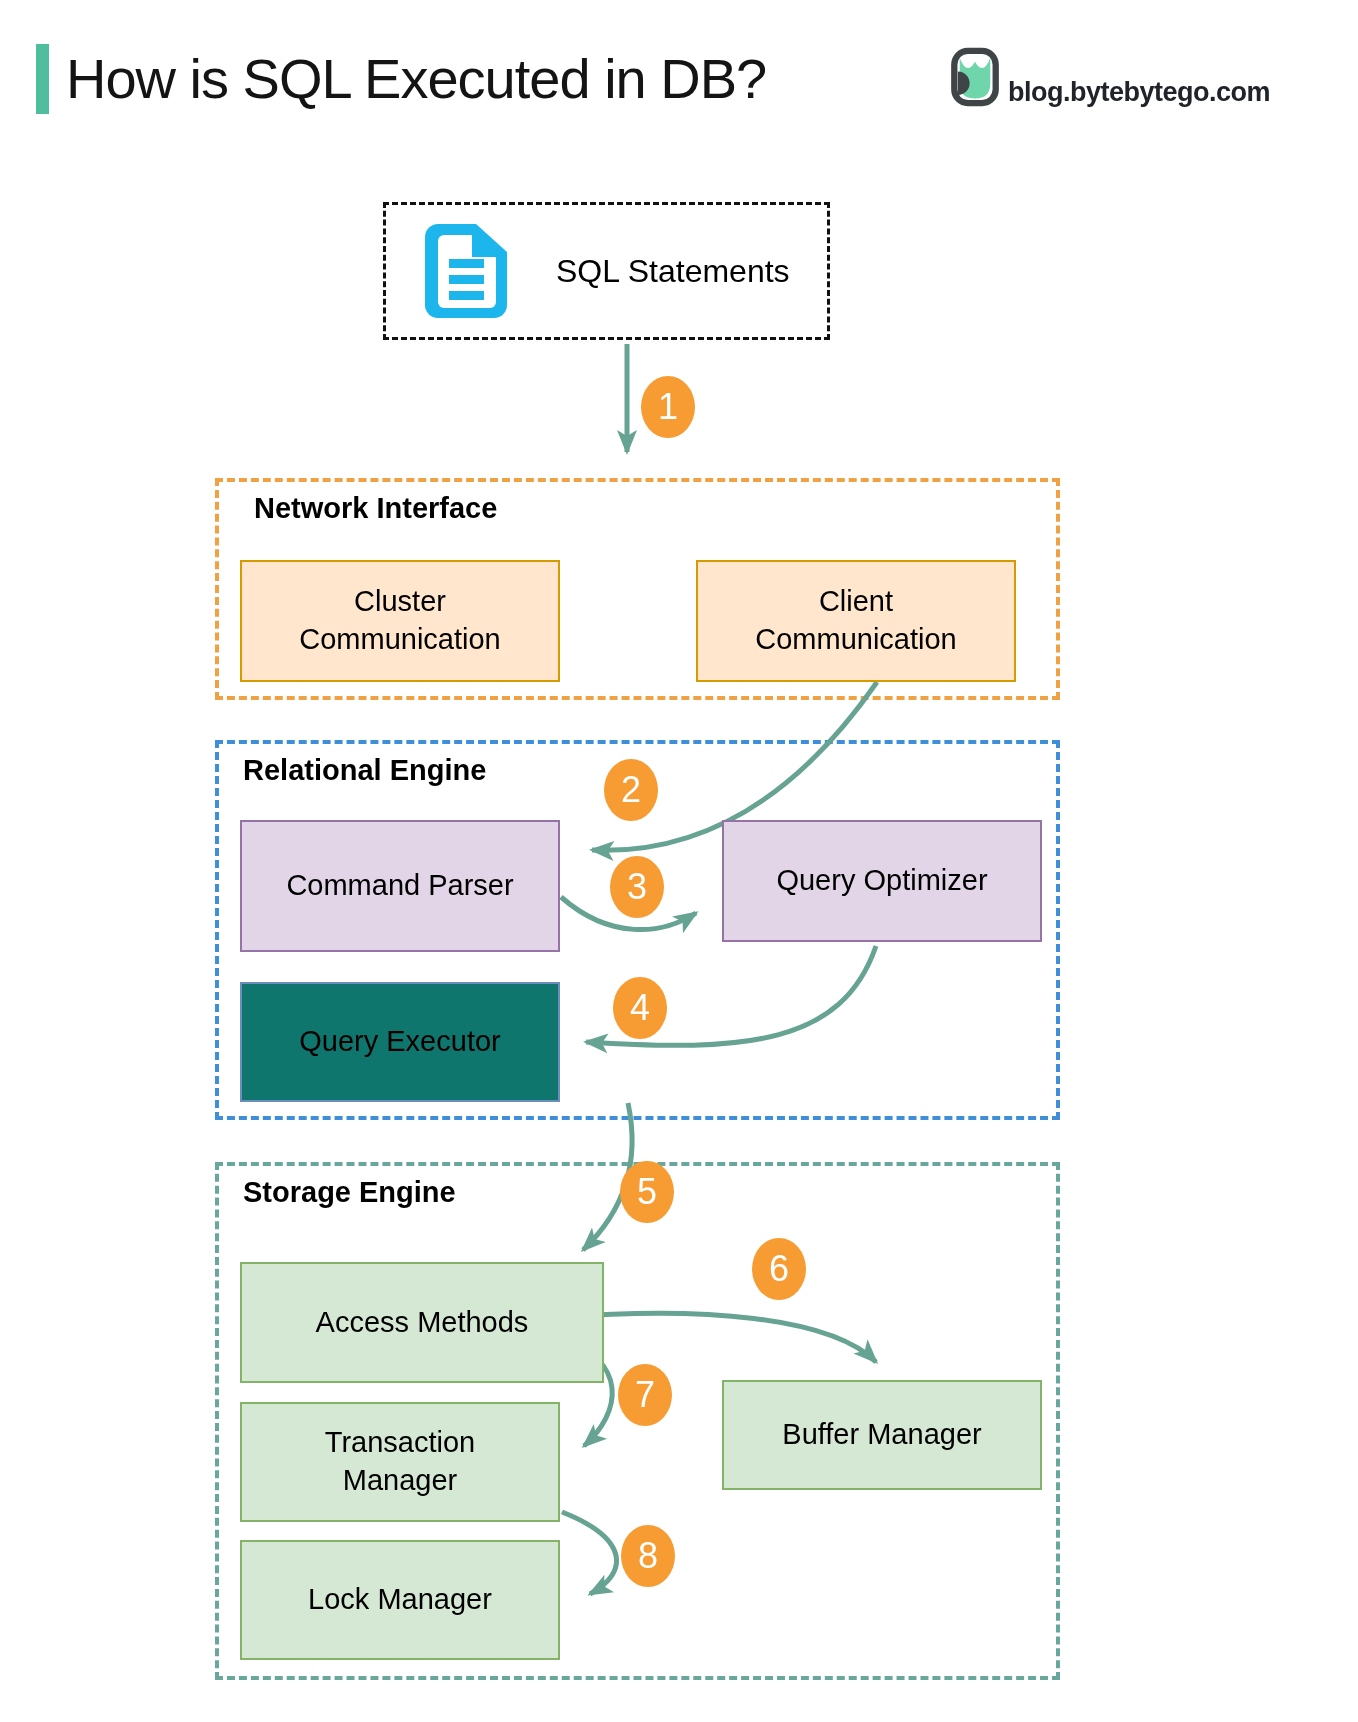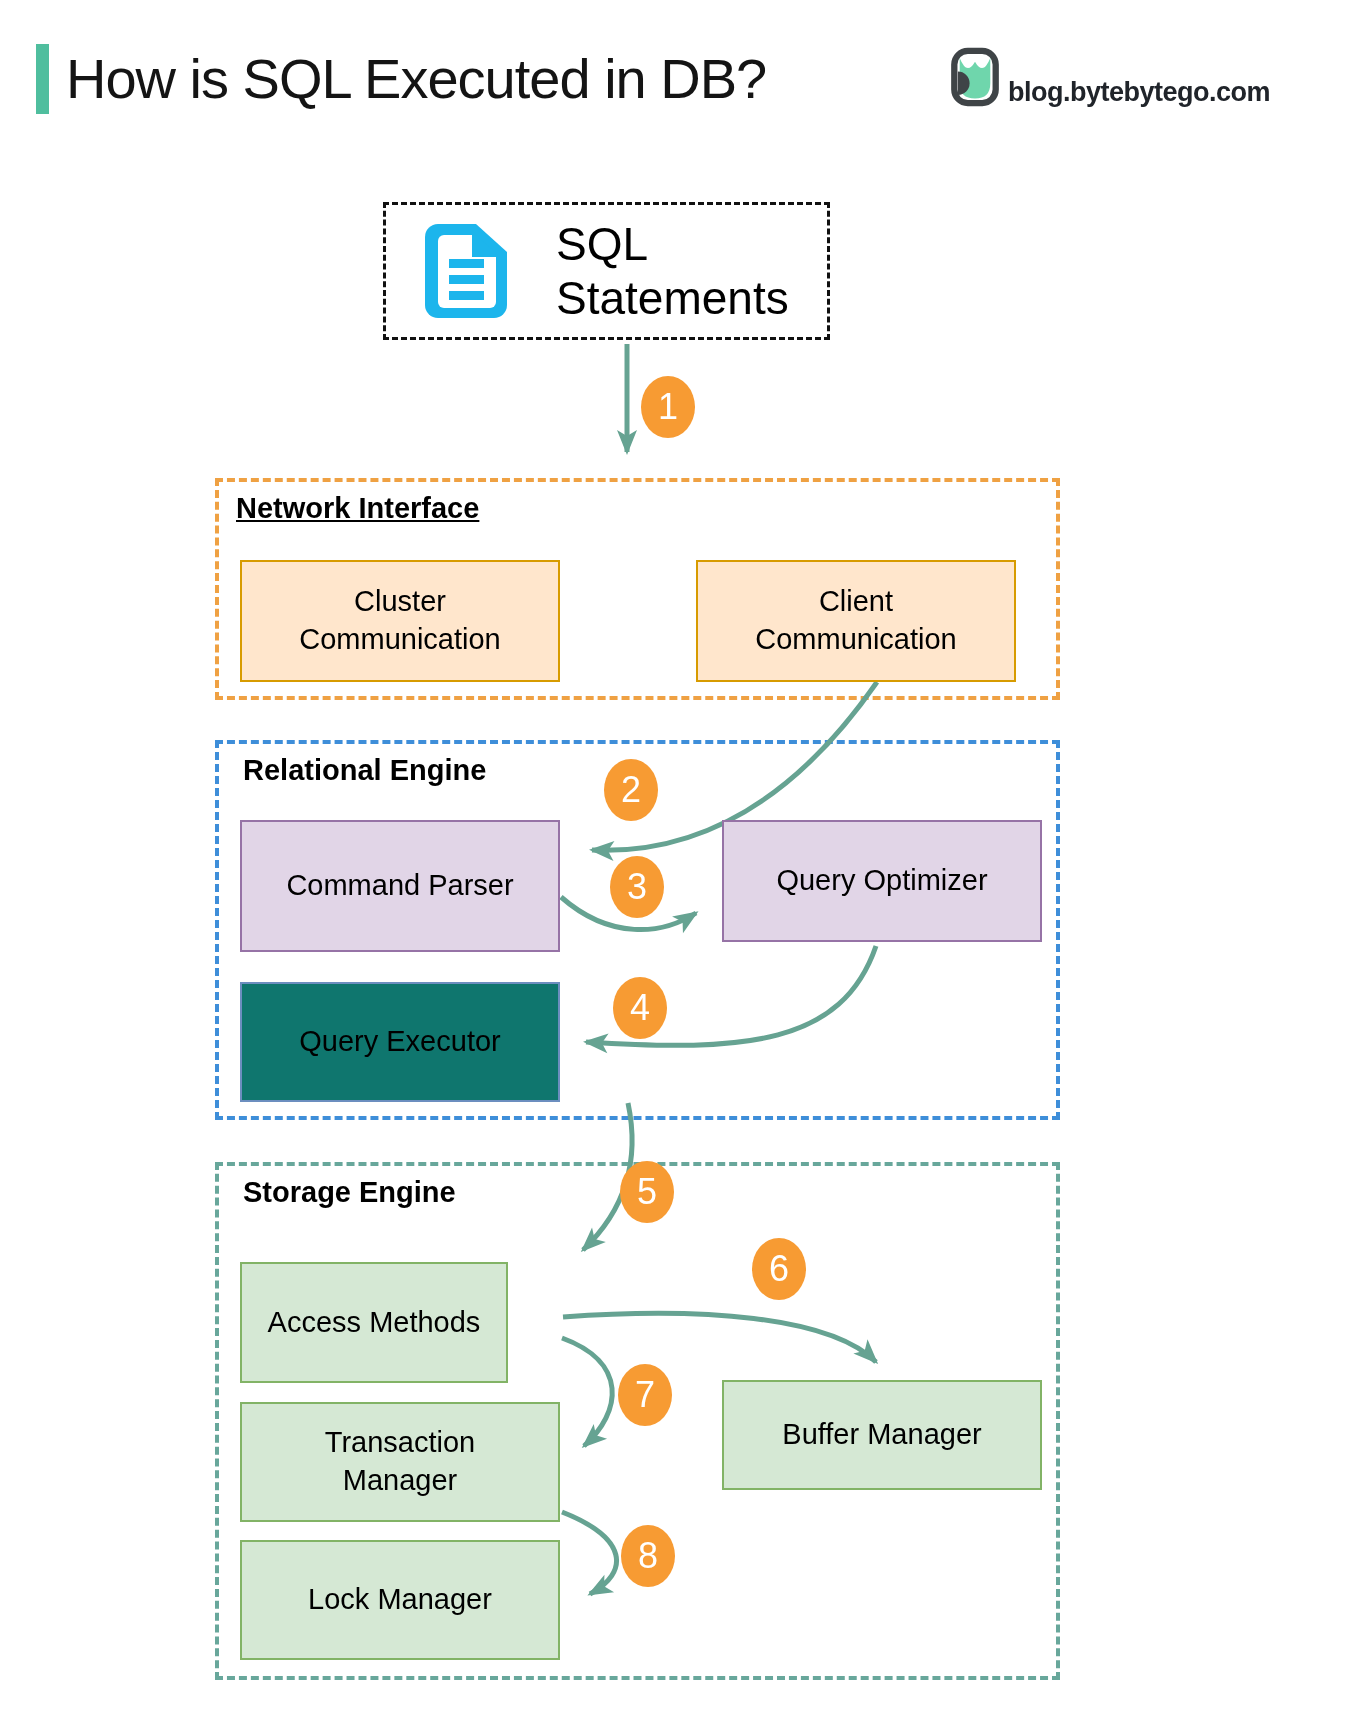--- a/index.html
+++ b/index.html
@@ -15,46 +15,46 @@
   }
   .brand{position:absolute;left:948px;top:46px;display:flex;align-items:flex-end;gap:6px;}
   .brand-logo{width:54px;height:62px;}
   .brand-text{font-size:27px;font-weight:bold;color:#20242a;letter-spacing:-0.5px;}
   
   .source-box{
     position:absolute;left:383px;top:202px;width:447px;height:138px;box-sizing:border-box;
     border:3px dashed #111;display:flex;align-items:center;padding-left:34px;gap:46px;
   }
   .doc-icon{width:90px;height:100px;flex:0 0 auto;}
-  .source-label{font-size:46px;color:#000;}
+  .source-label{font-size:32px;color:#000;}
   
   .section{position:absolute;box-sizing:border-box;border-style:dashed;border-width:4px;background:transparent;}
   .section.network{left:215px;top:478px;width:845px;height:222px;border-color:#EFA143;}
   .section.relational{left:215px;top:740px;width:845px;height:380px;border-color:#3E8ED9;}
   .section.storage{left:215px;top:1162px;width:845px;height:518px;border-color:#68A79B;}
   .section-title{position:absolute;font-size:29px;font-weight:bold;color:#000;white-space:nowrap;}
-  .st-network{left:236px;top:492px;text-decoration:underline;}
+  .st-network{left:254px;top:492px;}
   .st-relational{left:243px;top:754px;}
   .st-storage{left:243px;top:1176px;}
   
   .node{
     position:absolute;box-sizing:border-box;display:flex;align-items:center;justify-content:center;
     text-align:center;font-size:29px;line-height:1.3;color:#000;white-space:pre-line;
     border:2px solid transparent;
   }
   .node.orange{background:#FFE6CC;border-color:#D79B00;}
   .node.purple{background:#E1D5E7;border-color:#9673A6;}
   .node.blue  {background:#0f766e;border-color:#6C8EBF;}
   .node.green {background:#D5E8D4;border-color:#82B366;}
   .n-cluster {left:240px;top:560px;width:320px;height:122px;}
   .n-client  {left:696px;top:560px;width:320px;height:122px;}
   .n-parser  {left:240px;top:820px;width:320px;height:132px;}
   .n-optimizer{left:722px;top:820px;width:320px;height:122px;}
   .n-executor{left:240px;top:982px;width:320px;height:120px;}
-  .n-access  {left:240px;top:1262px;width:268px;height:121px;}
+  .n-access  {left:240px;top:1262px;width:364px;height:121px;}
   .n-transaction{left:240px;top:1402px;width:320px;height:120px;}
   .n-lock    {left:240px;top:1540px;width:320px;height:120px;}
   .n-buffer  {left:722px;top:1380px;width:320px;height:110px;}
   
   .badge{
     position:absolute;width:54px;height:62px;border-radius:50%;background:#F79B33;color:#fff;
     display:flex;align-items:center;justify-content:center;font-size:36px;
   }
   .b1{left:641px;top:376px;}
   .b2{left:604px;top:759px;}

